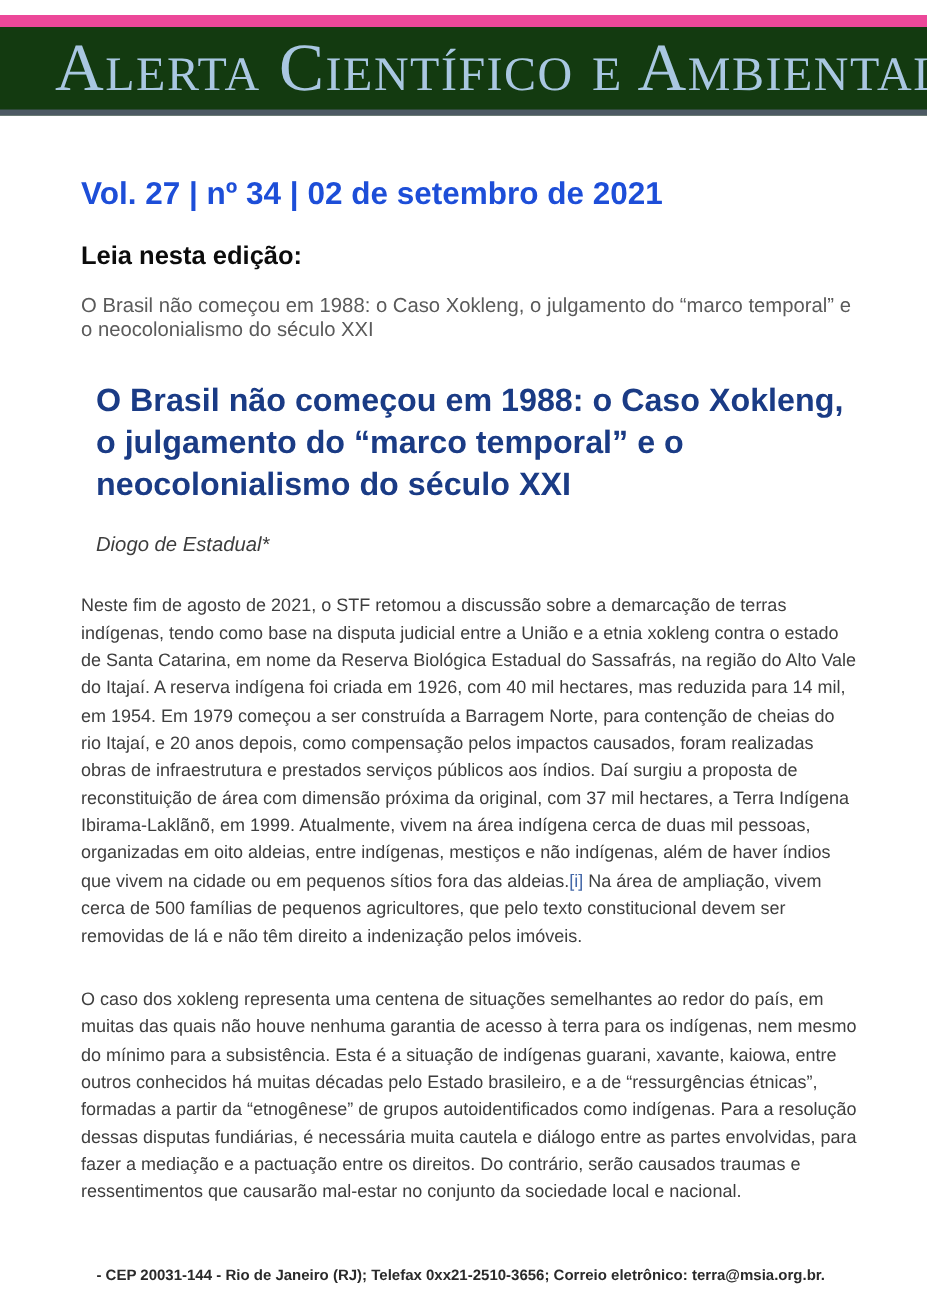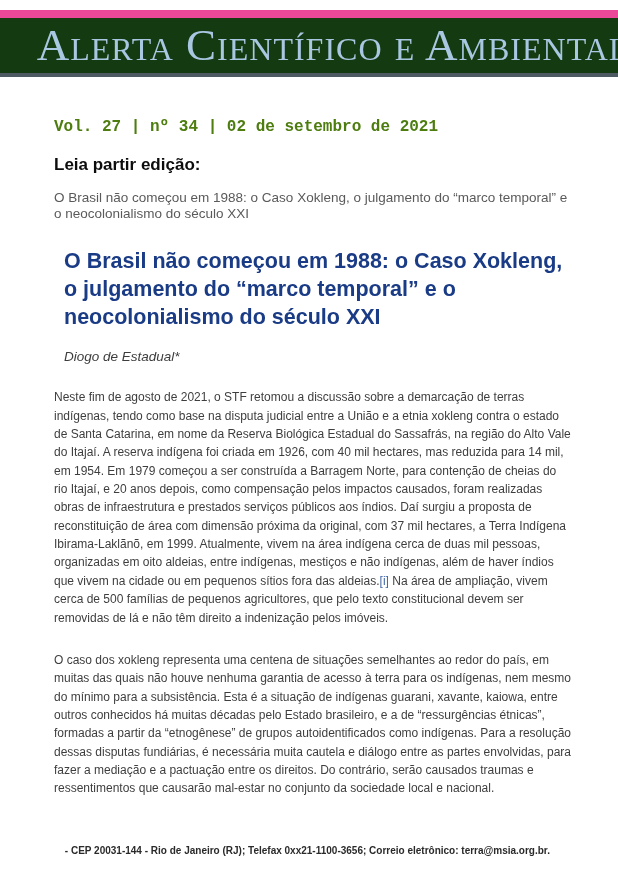--- a/index.html
+++ b/index.html
@@ -27,21 +27,21 @@
     font-size: 45px;
     line-height: 1;
     letter-spacing: 1px;
     white-space: nowrap;
   }
 
   .content { padding-left: 54px; padding-right: 44px; }
 
   .issue-line {
     margin-top: 41px;
-    font-size: 16px; font-weight: bold; color: #4d7c0f; font-family: Liberation Mono, monospace;
+    font-size: 21px; font-weight: bold; color: #1d4ed8;
   }
   .toc-heading {
     margin-top: 19px;
     font-size: 17px; font-weight: bold; color: #0c0c0c;
   }
   .toc-item {
     margin-top: 15px;
     font-size: 13.5px; color: #5a5a5a;
     line-height: 1.2;
     max-width: 522px;
@@ -89,27 +89,27 @@
 <body>
 
 <div class="banner">
   <div class="banner-title">Alerta Científico e Ambiental</div>
 </div>
 
 <div class="content">
 
   <div class="issue-line">Vol. 27 | nº 34 | 02 de setembro de 2021</div>
 
-  <div class="toc-heading">Leia partir edição:</div>
+  <div class="toc-heading">Leia nesta edição:</div>
 
   <div class="toc-item">O Brasil não começou em 1988: o Caso Xokleng, o julgamento do “marco temporal” e o neocolonialismo do século XXI</div>
 
   <h1 class="article-title">O Brasil não começou em 1988: o Caso Xokleng, o julgamento do “marco temporal” e o neocolonialismo do século XXI</h1>
 
   <div class="author">Diogo de Estadual*</div>
 
   <p class="body-paragraph"><span>Neste fim de agosto de 2021, o STF retomou a discussão sobre a demarcação de terras indígenas, tendo como base na disputa judicial entre a União e a etnia xokleng contra o estado de Santa Catarina, em nome da Reserva Biológica Estadual do Sassafrás, na região do Alto Vale do Itajaí. A reserva indígena foi criada em 1926, com 40 mil hectares, mas reduzida para 14 mil, em 1954. Em 1979 começou a ser construída a Barragem Norte, para contenção de cheias do rio Itajaí, e 20 anos depois, como compensação pelos impactos causados, foram realizadas obras de infraestrutura e prestados serviços públicos aos índios. Daí surgiu a proposta de reconstituição de área com dimensão próxima da original, com 37 mil hectares, a Terra Indígena Ibirama-Laklãnõ, em 1999. Atualmente, vivem na área indígena cerca de duas mil pessoas, organizadas em oito aldeias, entre indígenas, mestiços e não indígenas, além de haver índios que vivem na cidade ou em pequenos sítios fora das aldeias.</span><a class="endnote" href="#">[i]</a><span> Na área de ampliação, vivem cerca de 500 famílias de pequenos agricultores, que pelo texto constitucional devem ser removidas de lá e não têm direito a indenização pelos imóveis.</span></p>
 
   <p class="body-paragraph">O caso dos xokleng representa uma centena de situações semelhantes ao redor do país, em muitas das quais não houve nenhuma garantia de acesso à terra para os indígenas, nem mesmo do mínimo para a subsistência. Esta é a situação de indígenas guarani, xavante, kaiowa, entre outros conhecidos há muitas décadas pelo Estado brasileiro, e a de “ressurgências étnicas”, formadas a partir da “etnogênese” de grupos autoidentificados como indígenas. Para a resolução dessas disputas fundiárias, é necessária muita cautela e diálogo entre as partes envolvidas, para fazer a mediação e a pactuação entre os direitos. Do contrário, serão causados traumas e ressentimentos que causarão mal-estar no conjunto da sociedade local e nacional.</p>
 
 </div>
 
-<div class="footer"><span>- CEP 20031-144 - Rio de Janeiro (RJ); Telefax 0xx21-1100-3656; Correio eletrônico: </span><a class="email" href="#">terra@msia.org.br</a><span>.</span></div>
+<div class="footer"><span>- CEP 20031-144 - Rio de Janeiro (RJ); Telefax 0xx21-2510-3656; Correio eletrônico: </span><a class="email" href="#">terra@msia.org.br</a><span>.</span></div>
 
 </body></html>

